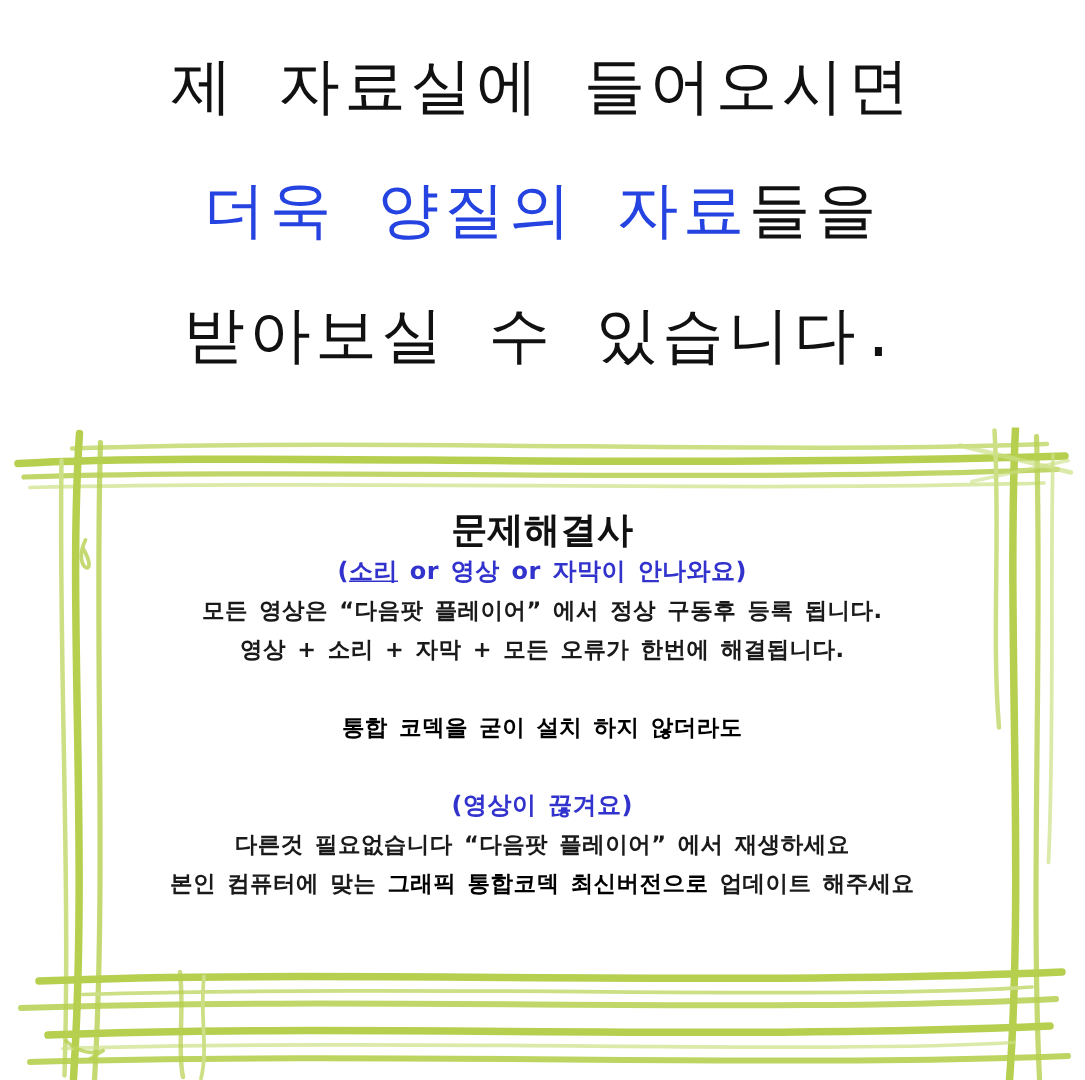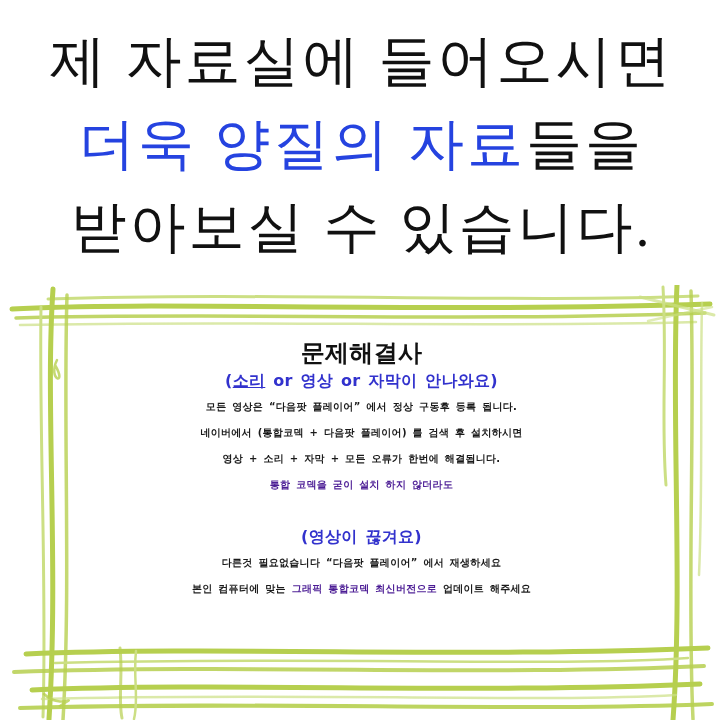--- a/index.html
+++ b/index.html
@@ -14,25 +14,25 @@
 
   
   .header {
     position: absolute;
     top: 20px;
     left: 0;
     width: 100%;
     text-align: center;
   }
   .h-line {
-    font-size: 56px;
+    font-size: 41px;
     line-height: 83px;
     letter-spacing: 3px;
     color: #111111;
-    font-family: Liberation Serif, serif;
+    font-family: Liberation Mono, monospace;
     font-weight: normal;
     white-space: nowrap;
   }
   .h-blue { color: #2543e0; }
 
   
   .frame-svg {
     position: absolute;
     top: 285px;
     left: 0;
@@ -51,30 +51,30 @@
     color: #1a1a1a;
     letter-spacing: 0.3px;
     word-spacing: 2px;
   }
   .n-title {
     font-size: 24px;
     line-height: 30px;
     color: #111111;
   }
   .n-line {
-    font-size: 10px;
+    font-size: 15px;
     line-height: 26px;
     white-space: nowrap;
   }
   .n-sub {
     color: #3232cd;
     font-size: 16px;
     text-align: center;
   }
-  .n-red { color: #4c1d95; }
+  .n-red { color: #000000; margin-top: 26px; }
   .u { text-decoration: underline; }
   .gap { height: 26px; }
 </style>
 </head>
 <body>
 
 <div class="page">
 
   <div class="header">
     <div class="h-line">제 자료실에 들어오시면</div>
@@ -113,21 +113,20 @@
       <path d="M 136 366 C 133 392, 139 414, 134 434" stroke="#ccdf84" stroke-width="2.5"></path>
     </g>
   </svg>
 
   <div class="notice-content">
     <div class="n-title">문제해결사</div>
 
     <div class="n-line n-sub"><span>(</span><span class="u">소리</span><span> or 영상 or 자막이 안나와요)</span></div>
 
     <div class="n-line">모든 영상은  “다음팟 플레이어”  에서 정상 구동후 등록 됩니다.</div>
-    <div class="n-line">네이버에서 (통합코덱 + 다음팟 플레이어) 를 검색 후 설치하시면</div>
     <div class="n-line">영상 + 소리 + 자막 + 모든 오류가 한번에 해결됩니다.</div>
     <div class="n-line n-red">통합 코덱을 굳이 설치 하지 않더라도</div>
 
     <div class="gap"></div>
 
     <div class="n-line n-sub">(영상이 끊겨요)</div>
     <div class="n-line">다른것 필요없습니다  “다음팟 플레이어” 에서 재생하세요</div>
     <div class="n-line"><span>본인 컴퓨터에 맞는 </span><span class="n-red">그래픽 통합코덱 최신버전으로</span><span> 업데이트 해주세요</span></div>
   </div>
 

